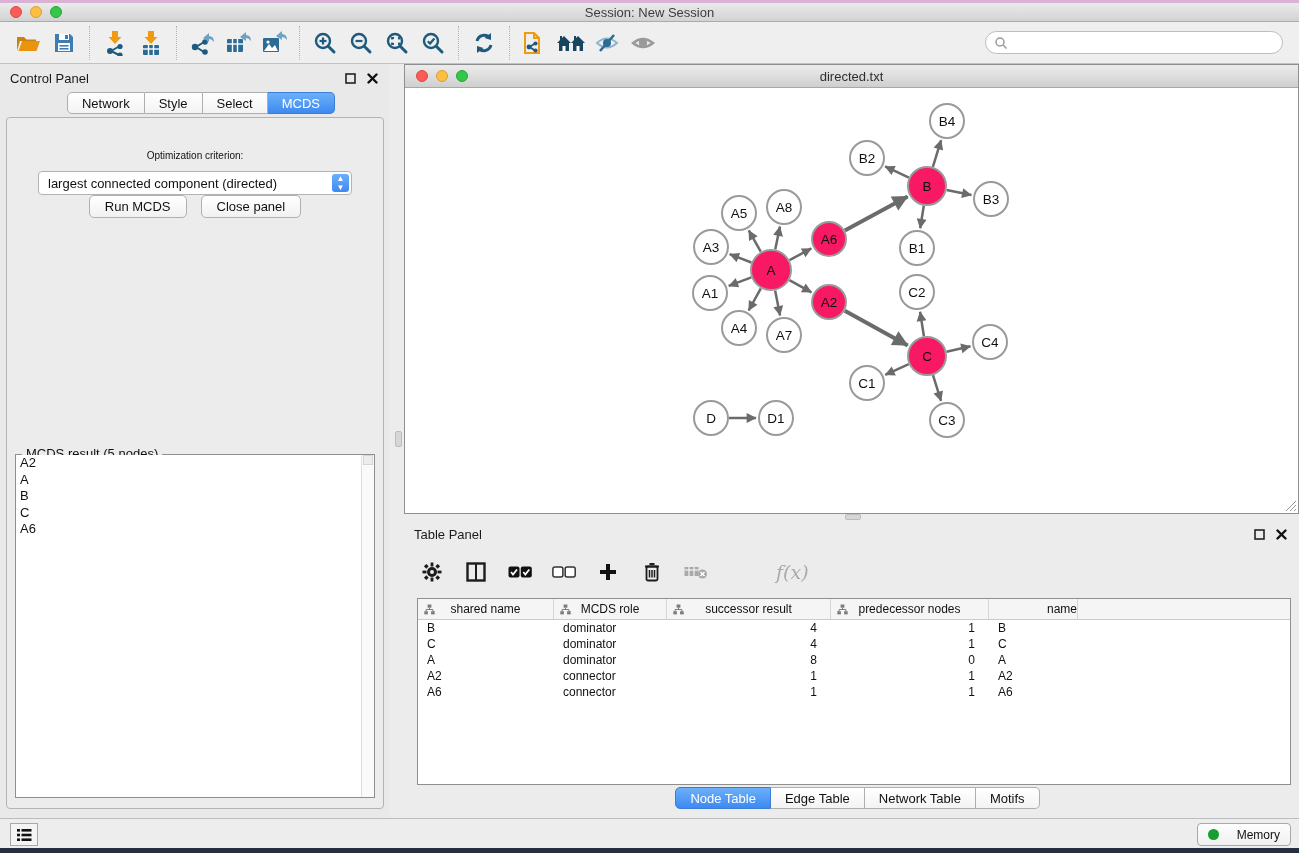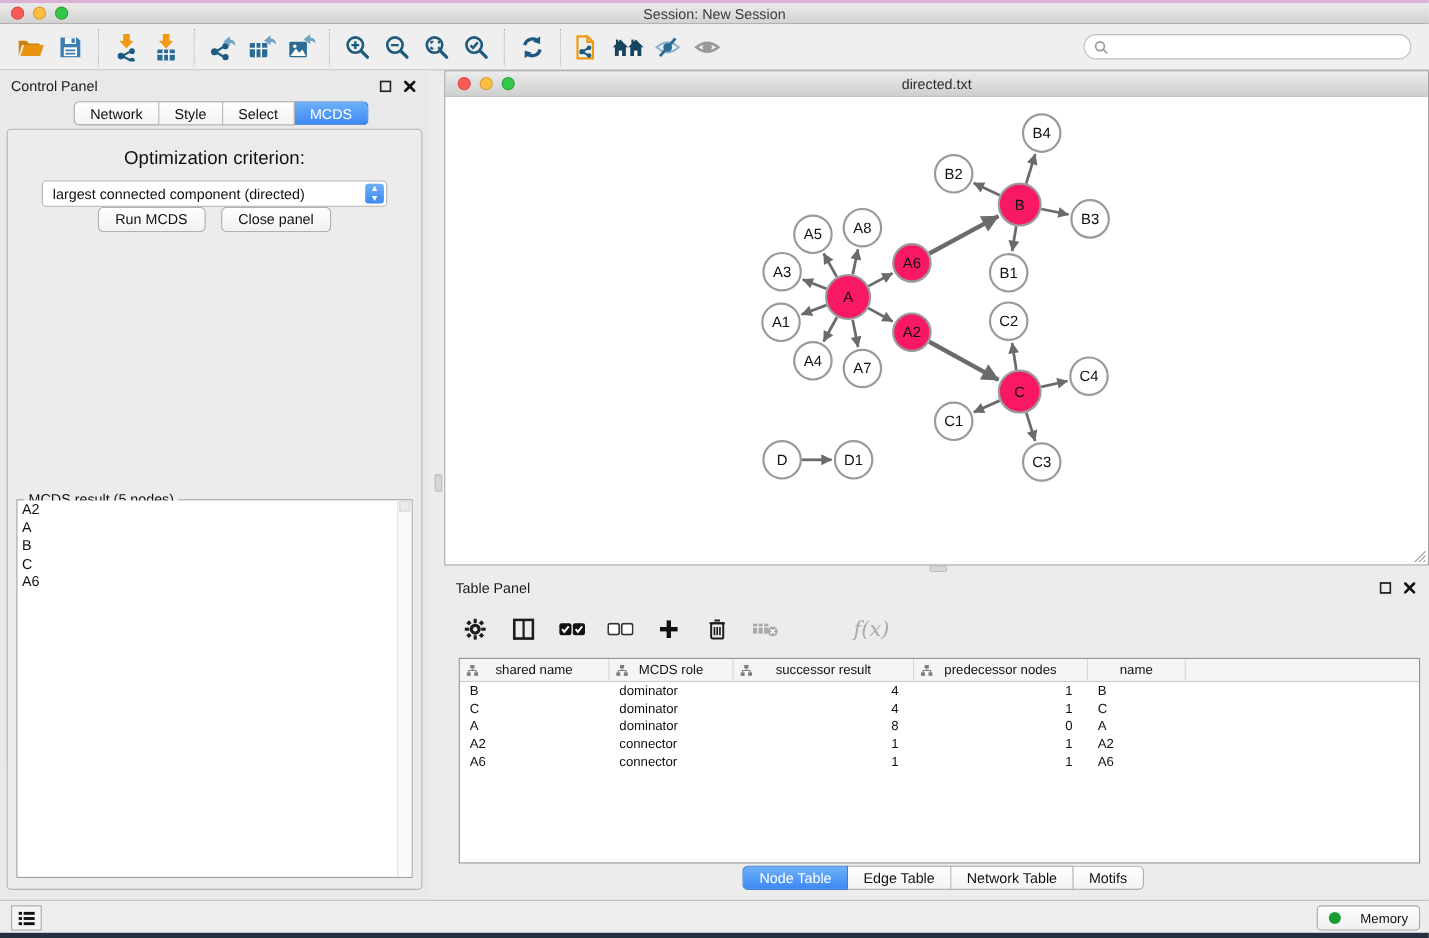--- a/index.html
+++ b/index.html
@@ -39,21 +39,21 @@
 
   .tabs-row { display:flex; justify-content:center;padding-left:12px; }
   .tab { border:1px solid #aeaeae; background:linear-gradient(#ffffff,#f3f3f3); padding:2px 14px;
     font-size:13px; color:#111; border-left-width:0; height:22px; display:flex; align-items:center; }
   .tab:first-child { border-left-width:1px; border-radius:5px 0 0 5px; }
   .tab:last-child { border-radius:0 5px 5px 0; }
   .tab.selected { background:linear-gradient(#6cb0f8,#3d89f2); border-color:#3a7ed8; color:#fff; }
 
   #cp-content { position:absolute; left:6px; right:6px; top:53px; bottom:9px;
     border:1px solid #b3b3b3; border-radius:4px; background:#ececec; }
-  #opt-label { text-align:center; margin-top:16px; font-size:17px; }
+  #opt-label { text-align:center; margin-top:32px; font-size:10px; }
   .select-box { margin:10px auto 0 auto; width:314px; height:24px; background:#fff; border:1px solid #b3b3b3;
     border-radius:4px; display:flex; align-items:center; padding-left:9px; font-size:13px; position:relative; }
   .select-box .spin { position:absolute; right:2px; top:2px; bottom:2px; width:17px; border-radius:3px;
     background:linear-gradient(#6cb0f8,#3d89f2); color:#fff; font-size:8px; line-height:9px;
     display:flex; flex-direction:column; align-items:center; justify-content:center; }
   .btn-row { display:flex; justify-content:center; gap:14px; margin-top:0; }
   .mac-btn { border:1px solid #b0b0b0; background:linear-gradient(#ffffff,#f1f1f1); border-radius:5px;
     padding:3px 15px; font-size:13px; color:#111; }
 
   #mcds-result { position:absolute; left:8px; right:8px; top:336px; bottom:10px; border:1px solid #8f8f8f; }
@@ -596,21 +596,21 @@
               <rect x="3.6" y="0.5" width="3.8" height="3.2"></rect>
               <rect x="0.3" y="7.2" width="3.6" height="3.2"></rect>
               <rect x="7.1" y="7.2" width="3.6" height="3.2"></rect>
             </g>
             <g stroke="#7d7d7d" stroke-width="1" fill="none">
               <path d="M5.5 3.7 V5.5 M2.1 7.2 V5.5 H8.9 V7.2"></path>
             </g>
           </svg>
           <span>predecessor nodes</span>
         </div>
-        <div class="hcell" style="width: 89px;">
+        <div class="hcell" style="width: 89px; justify-content: flex-end;">
           <span>name</span>
         </div>
         <div class="hcell" style="flex: 1 1 0%; border-right: none;"></div>
       </div>
     <div id="tp-body">
         <div class="trow">
           <div class="tcell" style="width: 136px; text-align: left; padding: 0px 0px 0px 9px;">B</div>
           <div class="tcell" style="width: 113px; text-align: left; padding: 0px 0px 0px 9px;">dominator</div>
           <div class="tcell" style="width: 164px; text-align: right; padding: 0px 14px 0px 0px;">4</div>
           <div class="tcell" style="width: 158px; text-align: right; padding: 0px 14px 0px 0px;">1</div>

